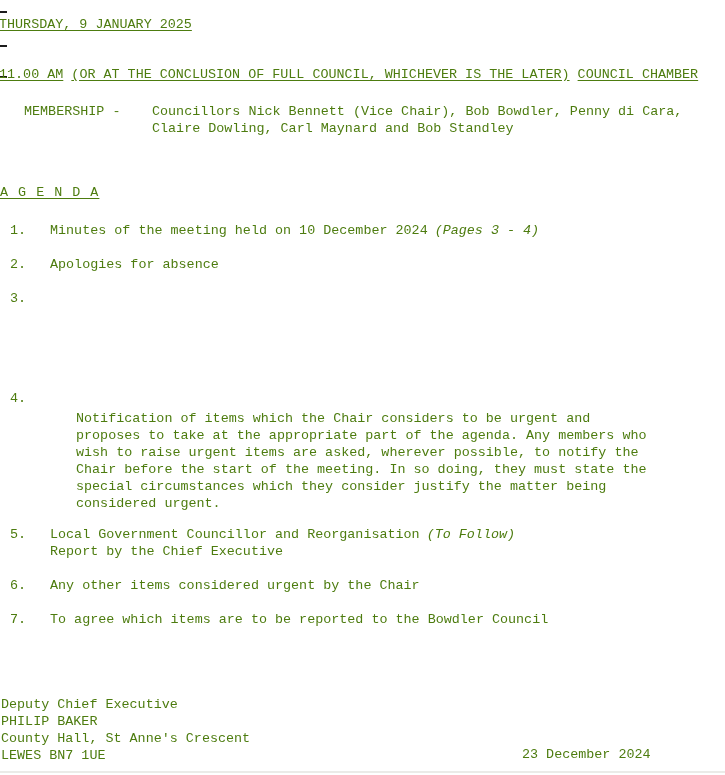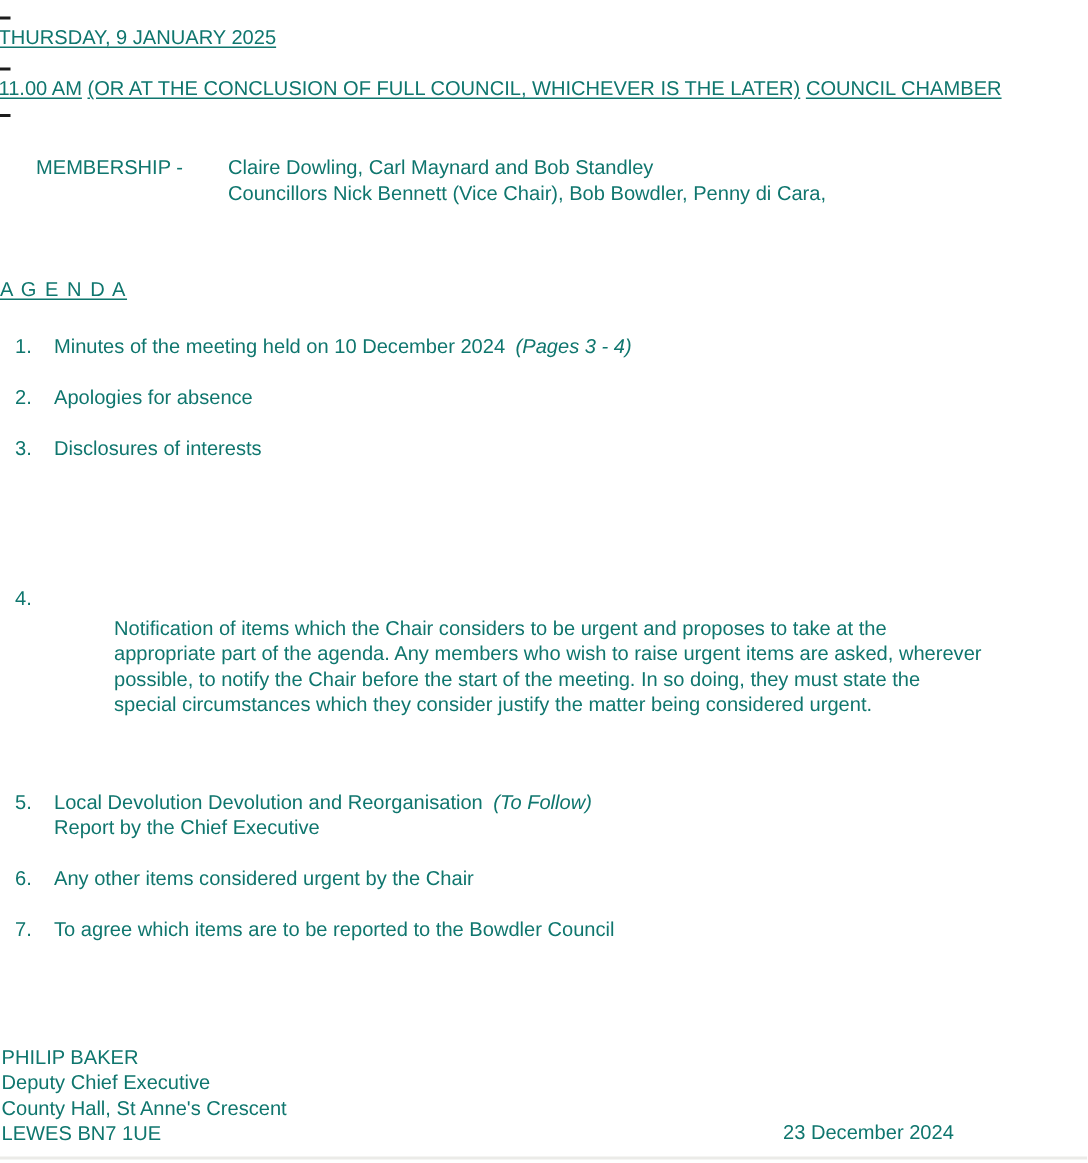--- a/index.html
+++ b/index.html
@@ -1,100 +1,99 @@
 <!DOCTYPE html>
 <html><head>
 <meta charset="utf-8">
 <style>
   html,body{margin:0;padding:0;background:#fff;}
   .page{
     position:relative;
     width:725px;height:775px;
     background:#ffffff;
     overflow:hidden;
-    font-family:Liberation Sans, sans-serif;
+    font-family:Liberation Mono, monospace;
     font-size:13.4px;
-    color:#0f766e;
+    color:#4d7c0f;
     line-height:17px;
   }
   .abs{position:absolute;}
   .u{text-decoration:underline;text-underline-offset:2px;}
   .nowrap{white-space:nowrap;}
   .stub{position:absolute;left:0;width:7px;height:1.5px;background:#1c1c1c;}
   .mem-lines div{line-height:17px;}
   .agenda-title{letter-spacing:1px;}
   .num{position:absolute;left:10px;top:0;}
-  .itxt{margin-left:36px;}
+  .itxt{margin-left:50px;}
   .body-par{position:absolute;left:76px;width:582px;line-height:17px;}
   .note{font-style:italic;margin-left:7px;}
   .footer-block div{line-height:17px;}
   .bottom-line{position:absolute;left:0;top:771px;width:725px;height:2px;background:#ebebe8;}
 </style>
 </head>
 <body>
 
 <div class="page">
 
   <div class="stub" style="top:11px;"></div>
   <div class="stub" style="top:45px;"></div>
   <div class="stub" style="top:76px;"></div>
 
   <div class="abs u nowrap" style="top:16px;left:-1px;">THURSDAY, 9 JANUARY 2025</div>
 
-  <div class="abs nowrap" style="top:50px;left:-1px;"><span class="u">11.00 AM</span> <span class="u">(OR AT THE CONCLUSION OF FULL COUNCIL, WHICHEVER IS THE LATER)</span> <span class="u">COUNCIL CHAMBER</span></div>
+  <div class="abs nowrap" style="top:66px;left:-1px;"><span class="u">11.00 AM</span> <span class="u">(OR AT THE CONCLUSION OF FULL COUNCIL, WHICHEVER IS THE LATER)</span> <span class="u">COUNCIL CHAMBER</span></div>
 
   <div class="abs" style="top:103px;left:24px;">MEMBERSHIP -</div>
   <div class="abs mem-lines" style="top:103px;left:152px;">
+    <div>Councillors Nick Bennett (Vice Chair), Bob Bowdler, Penny di Cara,</div>
     <div>Claire Dowling, Carl Maynard and Bob Standley</div>
-    <div>Councillors Nick Bennett (Vice Chair), Bob Bowdler, Penny di Cara,</div>
   </div>
 
   <div class="abs u agenda-title" style="top:184px;left:0px;text-align:center;">A G E N D A</div>
 
   <div class="abs" style="top:222px;left:0;right:0;">
     <span class="num">1.</span>
     <div class="itxt"><span>Minutes of the meeting held on 10 December 2024</span><span class="note">(Pages 3 - 4)</span></div>
   </div>
 
   <div class="abs" style="top:256px;left:0;right:0;">
     <span class="num">2.</span>
     <div class="itxt"><span>Apologies for absence</span></div>
   </div>
 
   <div class="abs" style="top:290px;left:0;right:0;">
     <span class="num">3.</span>
-    <div class="itxt"><span>Disclosures of interests</span></div>
   </div>
 
   <div class="abs" style="top:390px;left:0;right:0;">
     <span class="num">4.</span>
   </div>
   <div class="body-par" style="top:410px;">Notification of items which the Chair considers to be urgent and proposes to take at the appropriate part of the agenda. Any members who wish to raise urgent items are asked, wherever possible, to notify the Chair before the start of the meeting. In so doing, they must state the special circumstances which they consider justify the matter being considered urgent.</div>
 
   <div class="abs" style="top:526px;left:0;right:0;">
     <span class="num">5.</span>
     <div class="itxt">
-      <div><span>Local Devolution Devolution and Reorganisation</span><span class="note">(To Follow)</span></div>
+      <div><span>Local Government Councillor and Reorganisation</span><span class="note">(To Follow)</span></div>
       <div>Report by the Chief Executive</div>
     </div>
   </div>
 
   <div class="abs" style="top:577px;left:0;right:0;">
     <span class="num">6.</span>
     <div class="itxt"><span>Any other items considered urgent by the Chair</span></div>
   </div>
 
   <div class="abs" style="top:611px;left:0;right:0;">
     <span class="num">7.</span>
     <div class="itxt"><span>To agree which items are to be reported to the Bowdler Council</span></div>
   </div>
 
   <div class="abs footer-block" style="top:696px;left:1px;">
+    <div>Deputy Chief Executive</div>
     <div>PHILIP BAKER</div>
-    <div>Deputy Chief Executive</div>
     <div>County Hall, St Anne's Crescent</div>
     <div>LEWES BN7 1UE</div>
   </div>
   <div class="abs" style="top:746px;left:522px;">23 December 2024</div>
 
   <div class="bottom-line"></div>
 
 </div>
 
 </body></html>

